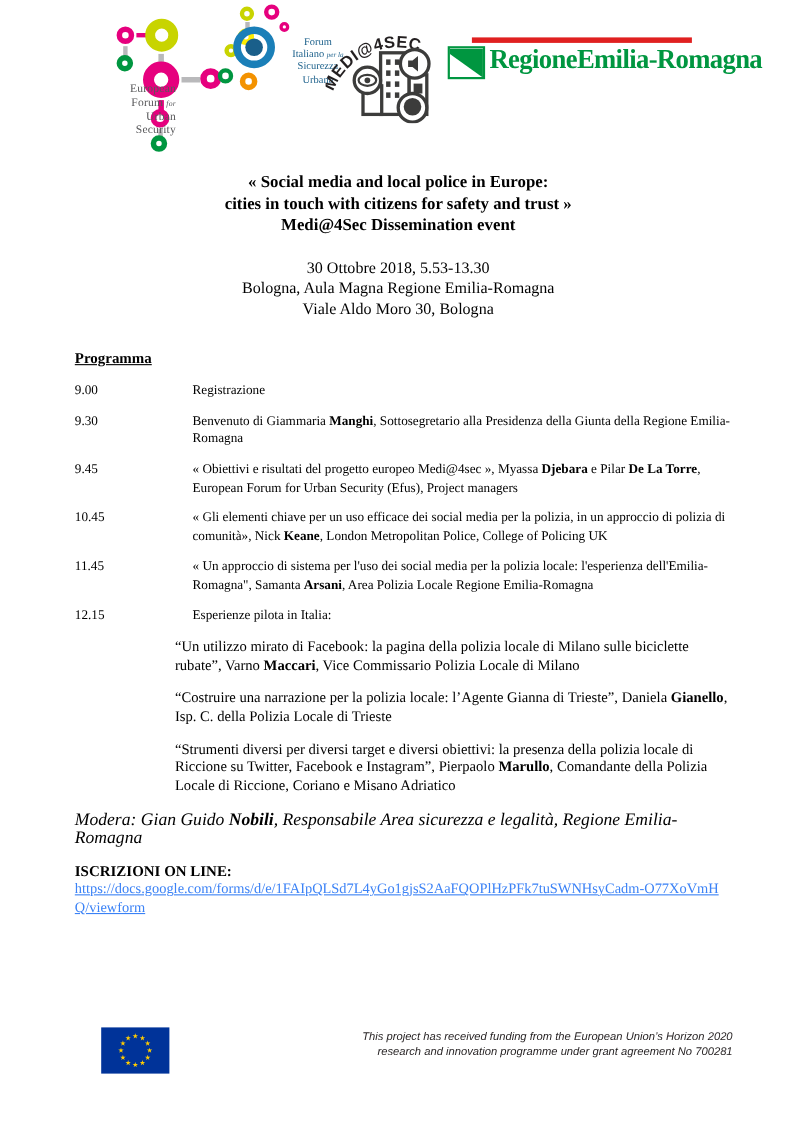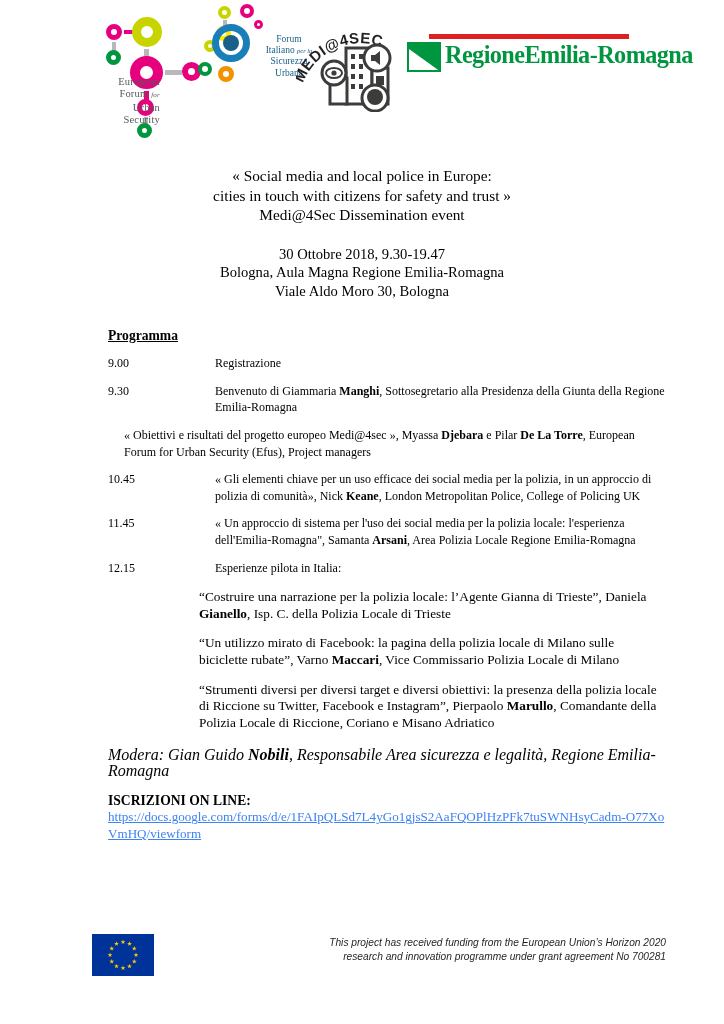--- a/index.html
+++ b/index.html
@@ -133,36 +133,36 @@
     font-weight: 700;
     color: #009640;
     letter-spacing: -0.6px;
     white-space: nowrap;
     transform: scaleX(0.97);
     transform-origin: left top;
   }
 
   
   .title-block {
-    margin-top: 26px;
+    margin-top: 16px;
     text-align: center;
-    font-weight: 400;
+    font-weight: 700;
     font-size: 15.3px;
     line-height: 19.5px;
   }
   .venue-block {
     margin-top: 20px;
     text-align: center;
     font-size: 14.6px;
     line-height: 18.6px;
   }
 
   
   .content {
-    padding-left: 108px;
+    padding-left: 68px;
     padding-right: 58px;
   }
   .programma-heading {
     margin-top: 28px;
     font-weight: 700;
     font-size: 13.6px;
     text-decoration: underline;
     display: inline-block;
   }
 
@@ -333,57 +333,58 @@
   </div>
 </div>
 
 <div class="title-block">
   <div>« Social media and local police in Europe:</div>
   <div>cities in touch with citizens for safety and trust »</div>
   <div>Medi@4Sec Dissemination event</div>
 </div>
 
 <div class="venue-block">
-  <div>30 Ottobre 2018, 9.30-19.47</div>
+  <div>30 Ottobre 2018, 5.53-13.30</div>
   <div>Bologna, Aula Magna Regione Emilia-Romagna</div>
   <div>Viale Aldo Moro 30, Bologna</div>
 </div>
 
 <div class="content">
   <div class="programma-heading">Programma</div>
 
   <div id="programme-rows">
       <div class="row">
         <div class="time">9.00</div>
         <div class="desc"><span>Registrazione</span></div>
       </div>
       <div class="row">
         <div class="time">9.30</div>
         <div class="desc"><span>Benvenuto di Giammaria </span><b>Manghi</b><span>, Sottosegretario alla Presidenza della Giunta della Regione Emilia-Romagna</span></div>
       </div>
       <div class="row">
+        <div class="time">9.45</div>
         <div class="desc"><span>« Obiettivi e risultati del progetto europeo Medi@4sec », Myassa </span><b>Djebara</b><span> e Pilar </span><b>De La Torre</b><span>, European Forum for Urban Security (Efus), Project managers</span></div>
       </div>
       <div class="row">
         <div class="time">10.45</div>
         <div class="desc"><span>« Gli elementi chiave per un uso efficace dei social media per la polizia, in un approccio di polizia di comunità», Nick </span><b>Keane</b><span>, London Metropolitan Police, College of Policing UK</span></div>
       </div>
       <div class="row">
         <div class="time">11.45</div>
         <div class="desc"><span>« Un approccio di sistema per l'uso dei social media per la polizia locale: l'esperienza dell'Emilia-Romagna", Samanta </span><b>Arsani</b><span>, Area Polizia Locale Regione Emilia-Romagna</span></div>
       </div>
       <div class="row">
         <div class="time">12.15</div>
         <div class="desc"><span>Esperienze pilota in Italia:</span></div>
       </div>
     </div>
 
   <div id="sub-items">
+      <div class="sub-item"><span>“Un utilizzo mirato di Facebook: la pagina della polizia locale di Milano sulle biciclette rubate”, Varno </span><b>Maccari</b><span>, Vice Commissario Polizia Locale di Milano</span></div>
       <div class="sub-item"><span>“Costruire una narrazione per la polizia locale: l’Agente Gianna di Trieste”, Daniela </span><b>Gianello</b><span>, Isp. C. della Polizia Locale di Trieste</span></div>
-      <div class="sub-item"><span>“Un utilizzo mirato di Facebook: la pagina della polizia locale di Milano sulle biciclette rubate”, Varno </span><b>Maccari</b><span>, Vice Commissario Polizia Locale di Milano</span></div>
       <div class="sub-item"><span>“Strumenti diversi per diversi target e diversi obiettivi: la presenza della polizia locale di Riccione su Twitter, Facebook e Instagram”, Pierpaolo </span><b>Marullo</b><span>, Comandante della Polizia Locale di Riccione, Coriano e Misano Adriatico</span></div>
     </div>
 
   <div class="modera" id="modera-line"><span>Modera: Gian Guido </span><b>Nobili</b><span>, Responsabile Area sicurezza e legalità, Regione Emilia-Romagna</span></div>
 
   <div class="iscrizioni">ISCRIZIONI ON LINE:</div>
   <a class="link-line" href="#">
     <span>https://docs.google.com/forms/d/e/1FAIpQLSd7L4yGo1gjsS2AaFQOPlHzPFk7tuSWNHs</span><span>yCadm-O77XoVmHQ/viewform</span>
   </a>
 </div>

